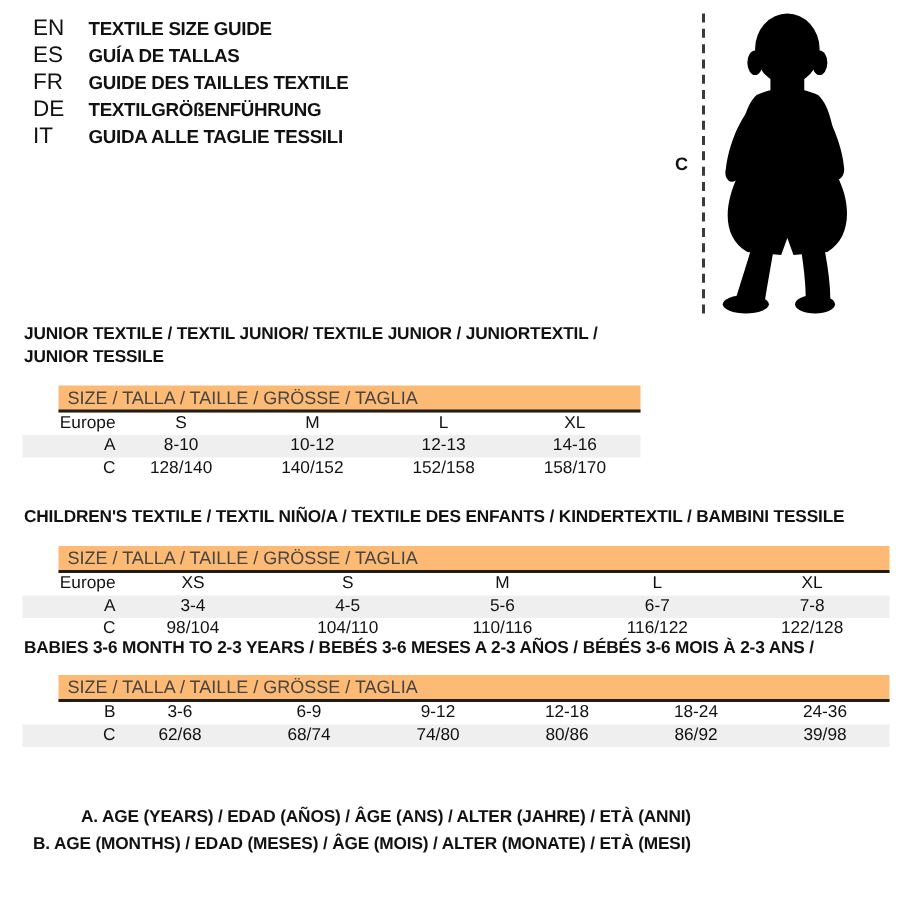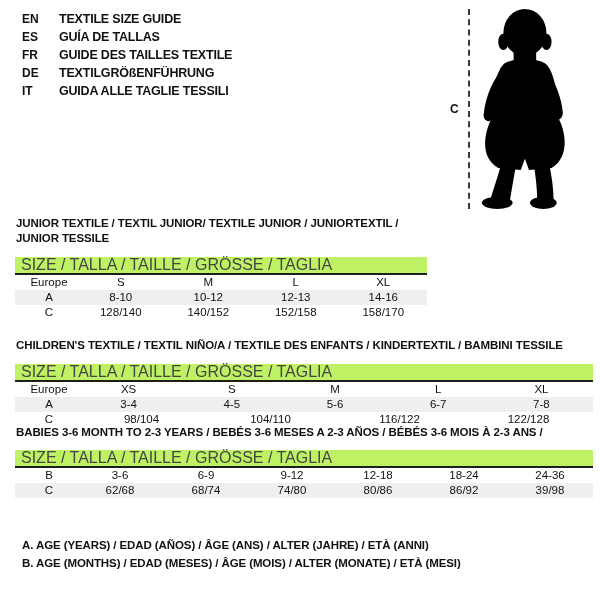--- a/index.html
+++ b/index.html
@@ -8,53 +8,54 @@
     position:relative;
     background:#ffffff;
     font-family:"Liberation Sans", sans-serif;
     color:#111;
     overflow:hidden;
   }
 
   
   .lang-block { position:absolute; top:10px; left:22px; }
   .lang-row { display:flex; line-height:18px; }
-  .lang-code { width:37px; font-size:12px; font-weight:bold; }
+  .lang-code { width:37px; font-size:15px; font-weight:normal; }
   .lang-text { font-size:12.5px; font-weight:bold; letter-spacing:-0.2px; }
 
   
   .figure { position:absolute; top:6px; left:450px; display:flex; align-items:center; }
   .measure-label { font-size:12px; font-weight:bold; margin-right:9px; }
   .dash-line { height:200px; width:0; border-left:2px dashed #3a3a3a; }
   .figure svg { margin-left:7px; display:block; }
 
   
   .section { position:absolute; left:15px; }
   .sec1 { top:216px; width:412px; }
   .sec2 { top:338px; width:578px; }
   .sec3 { top:425px; width:578px; }
   .sec-title { font-size:11.5px; font-weight:bold; letter-spacing:-0.1px; line-height:15px; margin-left:1px; }
   .sec1 .stable { margin-top:11px; } .sec2 .stable { margin-top:11px; } .sec3 .stable { margin-top:10px; }
 
   .size-bar {
-    background:#bef264;
+    background:#fdba74;
     color:#454545;
-    font-size:16px;
+    font-size:12px;
     line-height:16px;
     padding-left:6px;
     border-bottom:2px solid #1d1d1d;
+    margin-left:24px;
   }
   .trow { display:flex; line-height:15px; font-size:11.5px; }
   .trow .cell { flex:1; text-align:center; }
-  .trow .label { flex:0 0 62px; text-align:center; padding-left:6px; }
+  .trow .label { flex:0 0 62px; text-align:right; padding-left:6px; }
   .trow.shaded { background:#efefef; }
 
   
   .footnotes { position:absolute; top:536px; left:22px; }
-  .footnote { font-size:11.5px; font-weight:bold; line-height:18px; letter-spacing:-0.1px; }
+  .footnote { font-size:11.5px; font-weight:bold; line-height:18px; letter-spacing:-0.1px;text-align:right; }
 </style>
 </head>
 <body>
 
 <div class="lang-block">
   <div class="lang-row">
     <span class="lang-code">EN</span>
     <span class="lang-text">TEXTILE SIZE GUIDE</span>
   </div>
   <div class="lang-row">
@@ -141,20 +142,21 @@
       <span class="cell">3-4</span>
       <span class="cell">4-5</span>
       <span class="cell">5-6</span>
       <span class="cell">6-7</span>
       <span class="cell">7-8</span>
     </div>
     <div class="trow">
       <span class="cell label">C</span>
       <span class="cell">98/104</span>
       <span class="cell">104/110</span>
+      <span class="cell">110/116</span>
       <span class="cell">116/122</span>
       <span class="cell">122/128</span>
     </div>
   </div>
 </div>
 
 <div class="section sec3">
   <div class="sec-title">BABIES 3-6 MONTH TO 2-3 YEARS / BEBÉS 3-6 MESES A 2-3 AÑOS / BÉBÉS 3-6 MOIS À 2-3 ANS /</div>
   <div class="stable">
     <div class="size-bar">SIZE / TALLA / TAILLE / GRÖSSE / TAGLIA</div>

